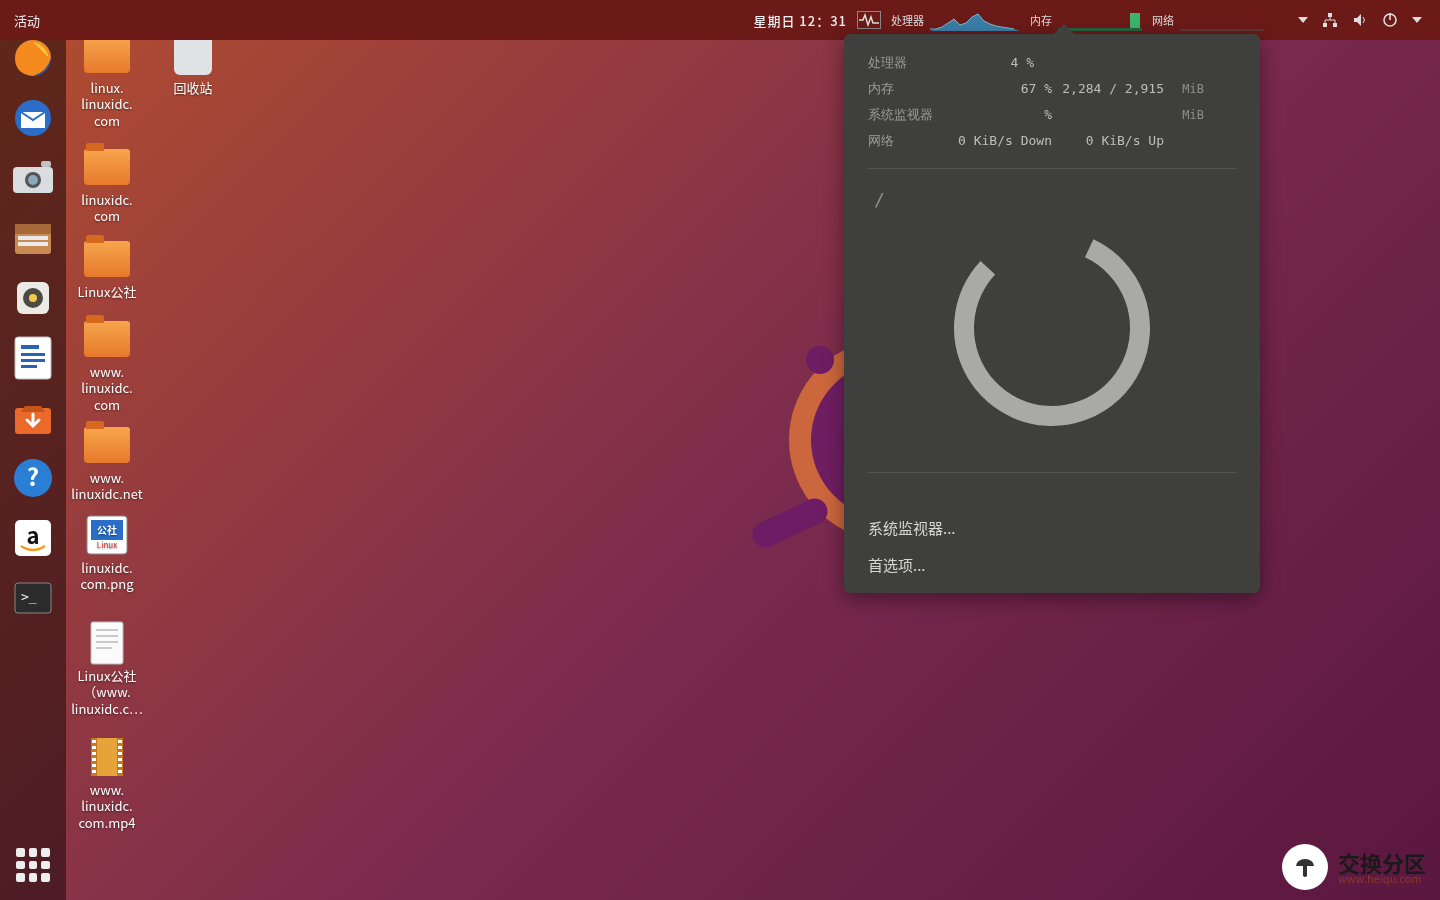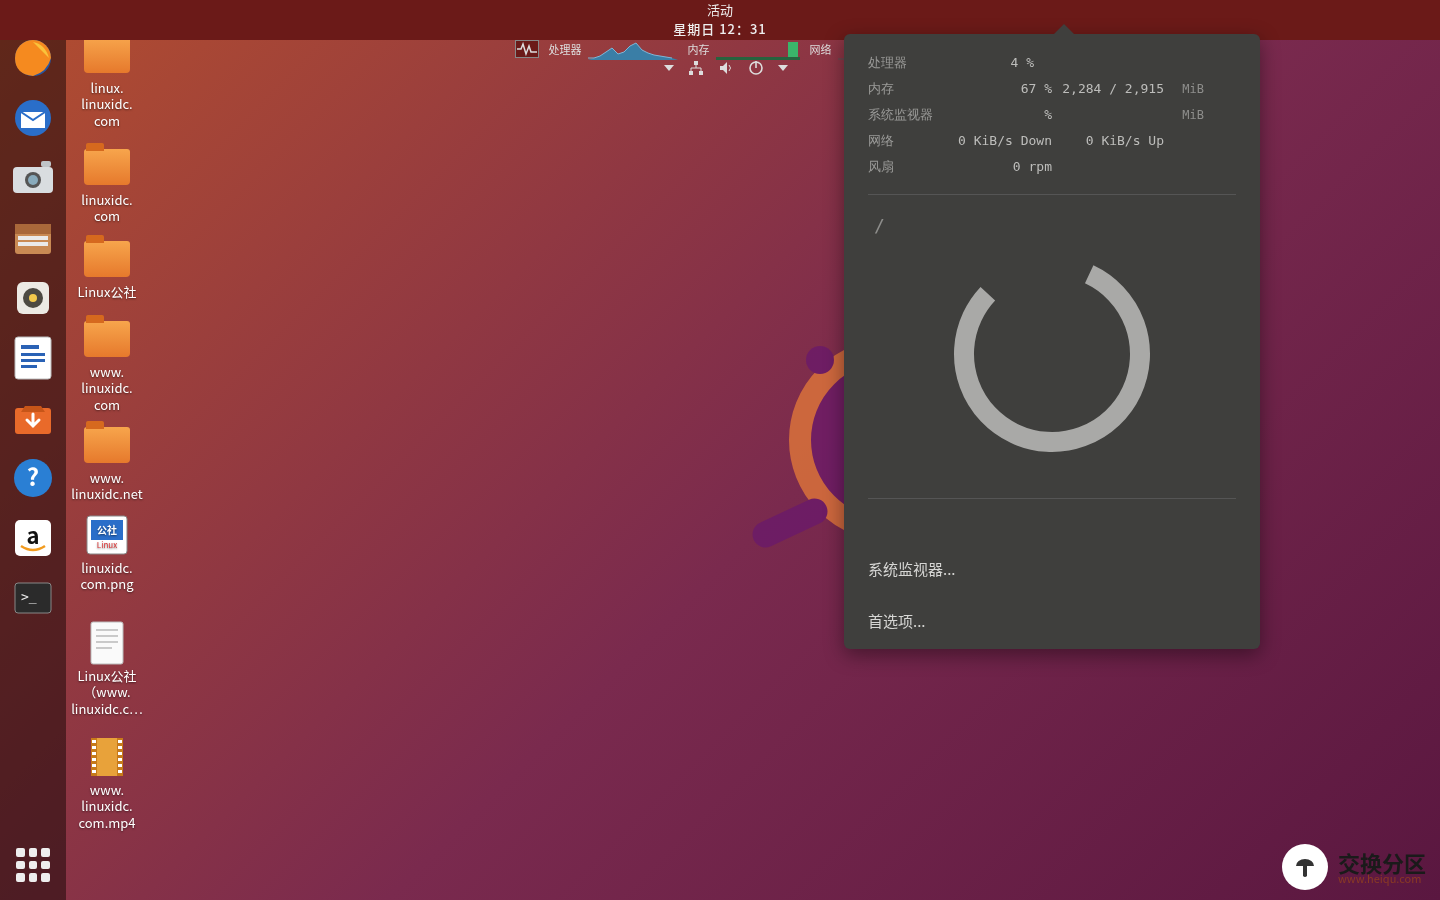--- a/index.html
+++ b/index.html
@@ -18,21 +18,20 @@
   .top-panel {
     position: absolute;
     top: 0; left: 0; right: 0;
     height: 40px;
     background: #6b1a18;
     display: flex;
     align-items: center;
     font-size: 13px;
     color: #eee;
     z-index: 10;
-    flex-direction: column;
   }
   .top-panel .activities {
     padding: 0 14px;
     cursor: pointer;
   }
   .top-panel .spacer-left { flex: 1; }
   .top-panel .clock { padding: 0 10px; font-weight: 500; letter-spacing: 1px;}
   .top-panel .indicator-group {
     display: flex;
     align-items: center;
@@ -230,21 +229,20 @@
   }
   .popup .menu-items {
     padding: 4px 0 10px 0;
   }
   .popup .menu-item {
     padding: 8px 24px;
     color: #d6d6d4;
     font-family: "Noto Sans CJK SC","Ubuntu",sans-serif;
     font-size: 15px;
     cursor: pointer;
-    margin-top: 15px;
   }
 
   
   .wallpaper-deco {
     position:absolute;
     right:400px; top:280px;
     width:320px; height:320px;
     z-index:1;
     pointer-events:none;
     opacity:0.8;
@@ -432,20 +430,26 @@
 </div>
 
 <div class="desktop" id="desktop">
     <div class="desktop-icon" style="left: -4px; top: 8px;">
       <div class="glyph">
         <div class="folder"></div>
       </div>
       <div style="white-space: pre-line;">linux.
 linuxidc.
 com</div>
+    </div>
+    <div class="desktop-icon" style="left: 82px; top: 8px;">
+      <div class="glyph">
+        <div class="trash-glyph"></div>
+      </div>
+      <div style="white-space: pre-line;">回收站</div>
     </div>
     <div class="desktop-icon" style="left: -4px; top: 120px;">
       <div class="glyph">
         <div class="folder"></div>
       </div>
       <div style="white-space: pre-line;">linuxidc.
 com</div>
     </div>
     <div class="desktop-icon" style="left: -4px; top: 212px;">
       <div class="glyph">
@@ -540,24 +544,20 @@
       <span class="label">系统监视器</span>
       <span class="col"><span></span> <span class="small">%</span></span>
       <span class="col"></span>
       <span class="col small" style="width:40px">MiB</span>
     </div>
     <div class="row">
       <span class="label">网络</span>
       <span class="col"><span>0</span> <span class="small">KiB/s Down</span></span>
       <span class="col" style="text-align:right"><span>0</span> <span class="small">KiB/s Up</span></span>
     </div>
-    <div class="row">
-      <span class="label">风扇</span>
-      <span class="col"><span>0</span> <span class="small">rpm</span></span>
-    </div>
 
     <hr>
     <div class="disk-label">/</div>
     <div class="donut">
       <svg width="220" height="220" viewBox="0 0 220 220">
 
         <circle cx="110" cy="110" r="88" fill="none" stroke="#a9a9a7" stroke-width="20" stroke-dasharray="442 553" stroke-dashoffset="0" transform="rotate(-65 110 110)"></circle>
       </svg>
     </div>
     <hr>

